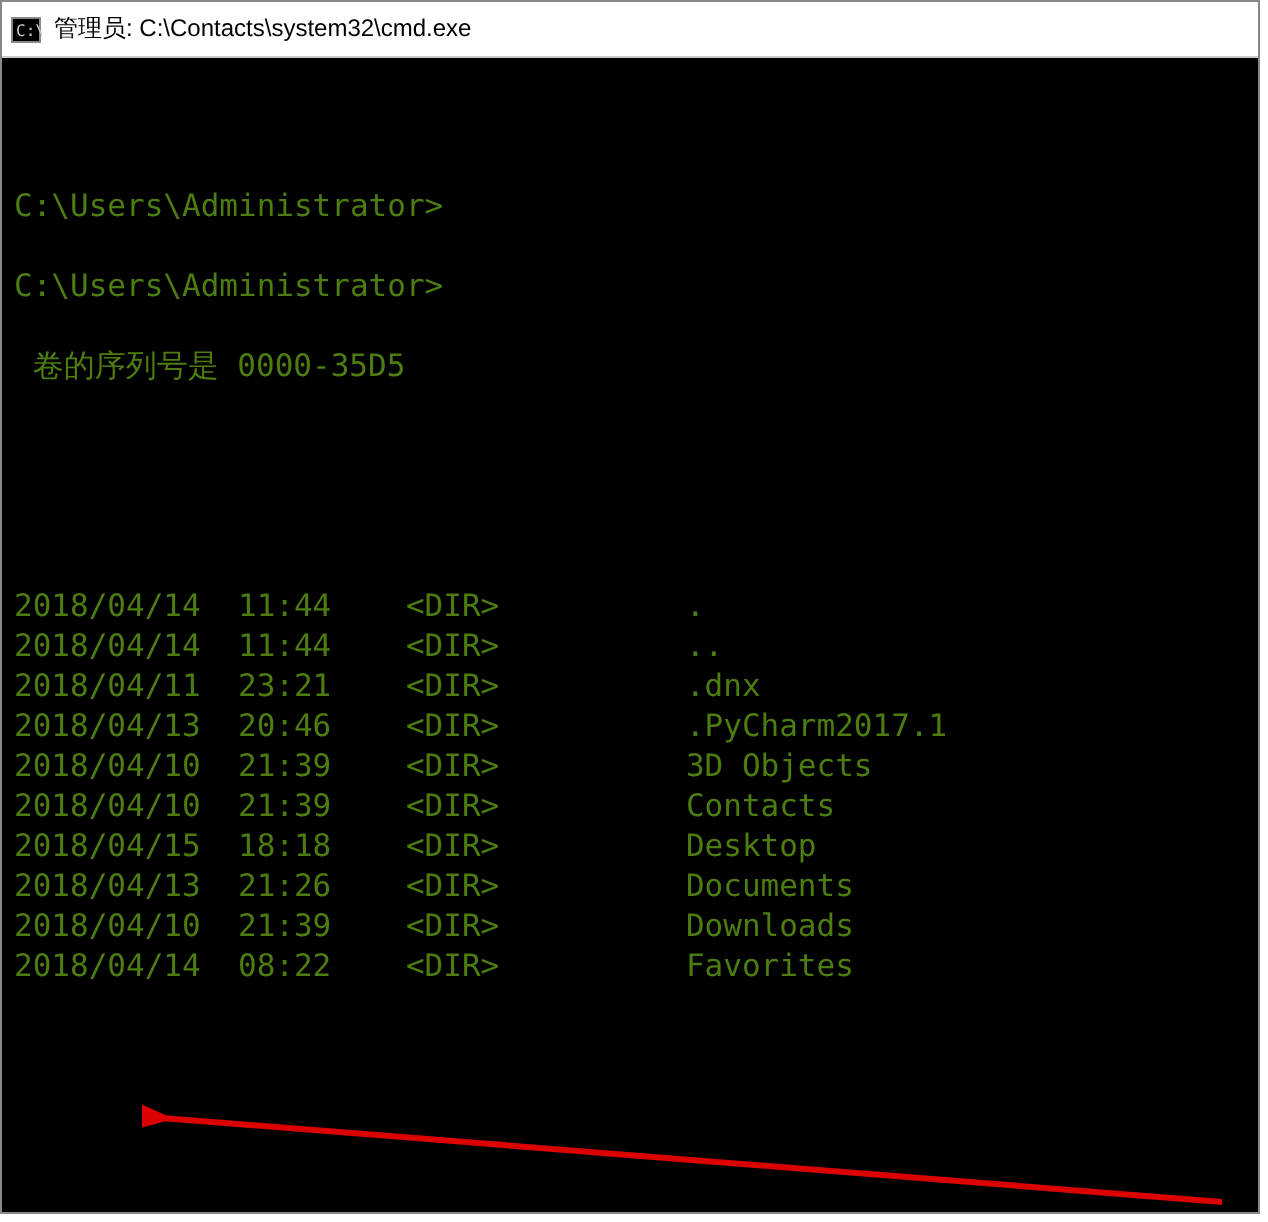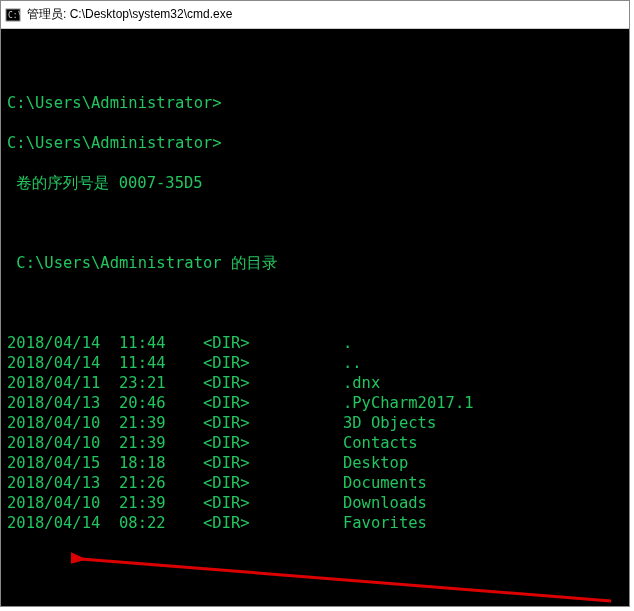--- a/index.html
+++ b/index.html
@@ -32,21 +32,21 @@
     .titlebar .icon {
       width: 16px;
       height: 16px;
       margin-right: 6px;
       display: inline-flex;
       align-items: center;
       justify-content: center;
     }
     .terminal {
       background: #000;
-      color: #22c55e;
+      color: #4d7c0f;
       font-size: 15.5px;
       line-height: 20px;
       padding: 4px 0 0 6px;
       white-space: pre;
       font-family: "NSimSun", "Consolas", monospace;
       letter-spacing: 0px;
       height: calc(100% - 28px);
       overflow: hidden;
     }
     .terminal .line { white-space: pre; }
@@ -61,30 +61,29 @@
 <body>
 
 <div class="window">
   <div class="titlebar">
     <span class="icon">
       <svg width="16" height="16" viewBox="0 0 16 16">
         <rect x="1" y="2" width="14" height="12" fill="#000" stroke="#888" stroke-width="1"></rect>
         <text x="3" y="11" font-size="8" fill="#ccc" font-family="monospace">C:\</text>
       </svg>
     </span>
-    <span>管理员: C:\Desktop\system32\cmd.exe</span>
+    <span>管理员: C:\Contacts\system32\cmd.exe</span>
   </div>
 
   <div class="terminal">
 <div class="line"> </div>
 <div class="line"><span>C:\Users\Administrator&gt;</span><span></span></div>
 <div class="line"><span>C:\Users\Administrator&gt;</span><span></span></div>
-<div class="line"> 卷的序列号是 0007-35D5</div>
+<div class="line"> 卷的序列号是 0000-35D5</div>
 <div class="line"> </div>
-<div class="line"> C:\Users\Administrator 的目录</div>
 <div class="line"> </div>
 <div id="entries"><div class="line">2018/04/14  11:44    &lt;DIR&gt;          .</div><div class="line">2018/04/14  11:44    &lt;DIR&gt;          ..</div><div class="line">2018/04/11  23:21    &lt;DIR&gt;          .dnx</div><div class="line">2018/04/13  20:46    &lt;DIR&gt;          .PyCharm2017.1</div><div class="line">2018/04/10  21:39    &lt;DIR&gt;          3D Objects</div><div class="line">2018/04/10  21:39    &lt;DIR&gt;          Contacts</div><div class="line">2018/04/15  18:18    &lt;DIR&gt;          Desktop</div><div class="line">2018/04/13  21:26    &lt;DIR&gt;          Documents</div><div class="line">2018/04/10  21:39    &lt;DIR&gt;          Downloads</div><div class="line">2018/04/14  08:22    &lt;DIR&gt;          Favorites</div></div>
 
 
 
 
   </div>
 
   <svg class="arrow-overlay" width="560" height="70">
     <defs>

